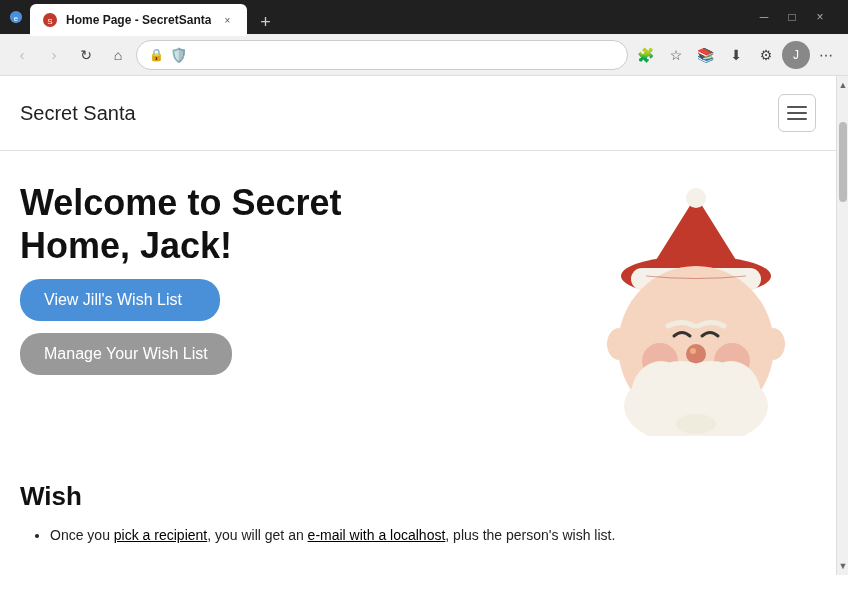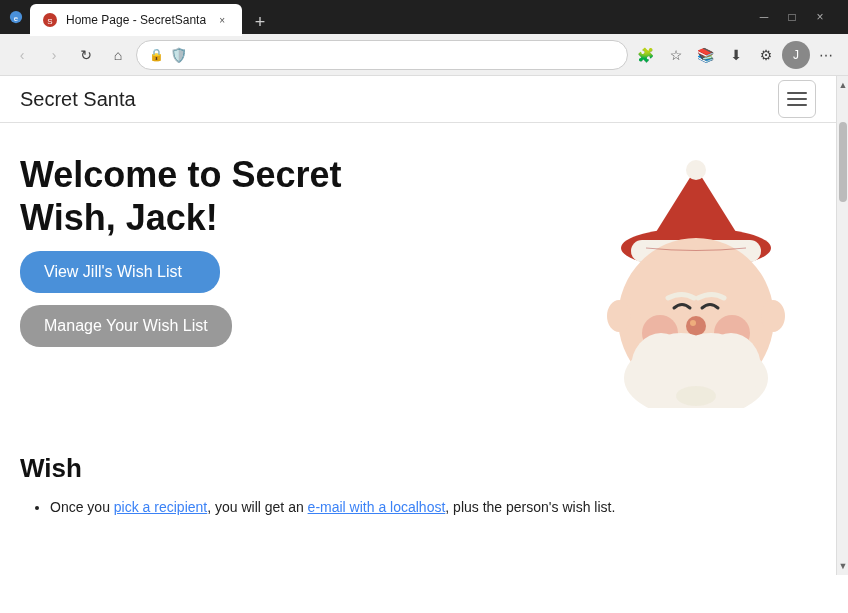--- a/index.html
+++ b/index.html
@@ -3,21 +3,21 @@
   <meta charset="utf-8">
   <style>
     * { margin: 0; padding: 0; box-sizing: border-box; }
     body { font-family: -apple-system, BlinkMacSystemFont, 'Segoe UI', sans-serif; background: #fff; width: 848px; height: 613px; overflow: hidden; }
     .title-bar { display: flex; align-items: center; height: 34px; background: #202020; padding: 0 8px; gap: 6px; }
     .title-bar-icon { width: 16px; height: 16px; display: flex; align-items: center; justify-content: center; }
     .title-bar-icon svg { width: 14px; height: 14px; }
     .tab-bar { display: flex; align-items: flex-end; height: 38px; background: #2b2b2b; padding: 0 0 0 4px; }
     .tab { display: flex; align-items: center; background: #fff; border-radius: 6px 6px 0 0; height: 32px; padding: 0 12px; gap: 8px; min-width: 180px; max-width: 240px; }
     .tab-favicon { width: 16px; height: 16px; }
-    .tab-title { font-size: 12px; color: #1a1a1a; white-space: nowrap; overflow: hidden; text-overflow: ellipsis; flex: 1; }
+    .tab-title { font-size: 12px; color: #1a1a1a; white-space: nowrap; overflow: hidden; text-overflow: ellipsis; flex: 1; font-weight: bold; }
     .tab-close { width: 16px; height: 16px; border-radius: 50%; display: flex; align-items: center; justify-content: center; cursor: pointer; font-size: 10px; color: #555; }
     .new-tab-btn { width: 28px; height: 28px; display: flex; align-items: center; justify-content: center; color: #ccc; font-size: 18px; cursor: pointer; border-radius: 4px; margin-left: 4px; }
     .window-controls { margin-left: auto; display: flex; gap: 4px; padding-right: 8px; }
     .win-btn { width: 24px; height: 24px; display: flex; align-items: center; justify-content: center; color: #aaa; font-size: 12px; }
 
     .nav-bar { display: flex; align-items: center; height: 42px; background: #f0f0f0; border-bottom: 1px solid #ddd; padding: 0 8px; gap: 4px; }
     .nav-btn { width: 28px; height: 28px; border-radius: 50%; display: flex; align-items: center; justify-content: center; cursor: pointer; color: #444; font-size: 14px; }
     .nav-btn.disabled { color: #bbb; cursor: default; }
     .address-bar { flex: 1; height: 30px; background: #fff; border: 1px solid #ccc; border-radius: 15px; display: flex; align-items: center; padding: 0 12px; gap: 6px; font-size: 13px; color: #333; }
     .address-url { flex: 1; font-size: 13px; color: #1a1a1a; }
@@ -26,42 +26,42 @@
     .profile-icon { width: 28px; height: 28px; border-radius: 50%; overflow: hidden; background: #888; display: flex; align-items: center; justify-content: center; font-size: 12px; color: #fff; }
 
     
     .page-wrapper { display: flex; width: 100%; height: calc(613px - 34px - 38px - 42px); }
     .page-content { flex: 1; overflow-y: auto; background: #fff; }
     .scrollbar { width: 12px; background: #f0f0f0; border-left: 1px solid #ddd; display: flex; flex-direction: column; }
     .scroll-thumb { width: 8px; height: 80px; background: #bbb; border-radius: 4px; margin: 28px auto 0; }
     .scroll-up, .scroll-down { width: 12px; height: 18px; display: flex; align-items: center; justify-content: center; font-size: 9px; color: #666; cursor: pointer; }
 
     
-    .app-navbar { display: flex; align-items: center; justify-content: space-between; padding: 4px 20px; border-bottom: 1px solid #e0e0e0; }
+    .app-navbar { display: flex; align-items: center; justify-content: space-between; padding: 18px 20px; border-bottom: 1px solid #e0e0e0; }
     .app-brand { font-size: 20px; color: #222; font-weight: 400; }
     .hamburger-btn { width: 38px; height: 38px; border: 1px solid #ccc; border-radius: 6px; display: flex; flex-direction: column; align-items: center; justify-content: center; gap: 4px; cursor: pointer; background: #fff; }
     .ham-line { width: 20px; height: 2px; background: #555; border-radius: 1px; }
 
     .main-section { display: flex; padding: 30px 20px 20px 20px; align-items: flex-start; }
     .left-content { flex: 1; }
     .welcome-heading { font-size: 36px; font-weight: 700; color: #111; line-height: 1.2; margin-bottom: 12px; }
     .picked-text { font-style: italic; color: #333; font-size: 15px; margin-bottom: 24px; }
     .btn-view { background: #4a90d9; color: #fff; border: none; border-radius: 20px; padding: 12px 24px; font-size: 16px; cursor: pointer; display: block; margin-bottom: 12px; min-width: 200px; text-align: left; }
     .btn-manage { background: #999; color: #fff; border: none; border-radius: 20px; padding: 12px 24px; font-size: 16px; cursor: pointer; display: block; min-width: 200px; text-align: left; }
 
     .santa-img { width: 240px; height: 260px; flex-shrink: 0; margin-left: 20px; position: relative; display: flex; align-items: center; justify-content: center; }
 
     
     .santa-svg { width: 220px; height: 250px; }
 
     .notes-section { padding: 20px 20px 20px 20px; }
     .notes-title { font-size: 26px; font-weight: 700; color: #111; margin-bottom: 12px; }
     .notes-list { padding-left: 30px; }
     .notes-list li { font-size: 14px; color: #222; line-height: 1.6; }
-    .notes-list li a { color: #3b82f6; text-decoration: underline; }
+    .notes-list li a { color: #000000; text-decoration: underline; }
   </style>
 </head>
 <body>
 
 <div class="title-bar">
   <div class="title-bar-icon">
     <svg viewBox="0 0 16 16" fill="none">
         <circle cx="8" cy="8" r="7" fill="#4a90d9"></circle>
         <text x="8" y="12" text-anchor="middle" font-size="9" fill="white">e</text>
       </svg>
@@ -115,21 +115,21 @@
         <div class="ham-line"></div>
         <div class="ham-line"></div>
         <div class="ham-line"></div>
       </div>
     </div>
 
     <div class="main-section">
       <div class="left-content">
         <h1 class="welcome-heading">
           <span>Welcome to Secret</span><br>
-          <span>Wish, Jack!</span>
+          <span>Home, Jack!</span>
         </h1>
         <button class="btn-view">View Jill's Wish List</button>
         <button class="btn-manage">Manage Your Wish List</button>
       </div>
       <div class="santa-img">
 
         <svg class="santa-svg" viewBox="0 0 220 250" xmlns="http://www.w3.org/2000/svg">
 
           <ellipse cx="110" cy="90" rx="75" ry="20" fill="#c0392b"></ellipse>
           <polygon points="60,90 110,10 160,90" fill="#c0392b"></polygon>

